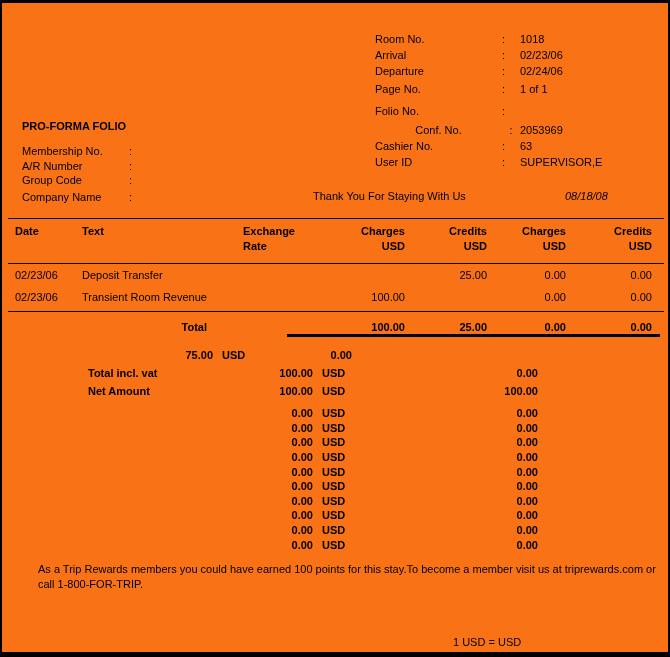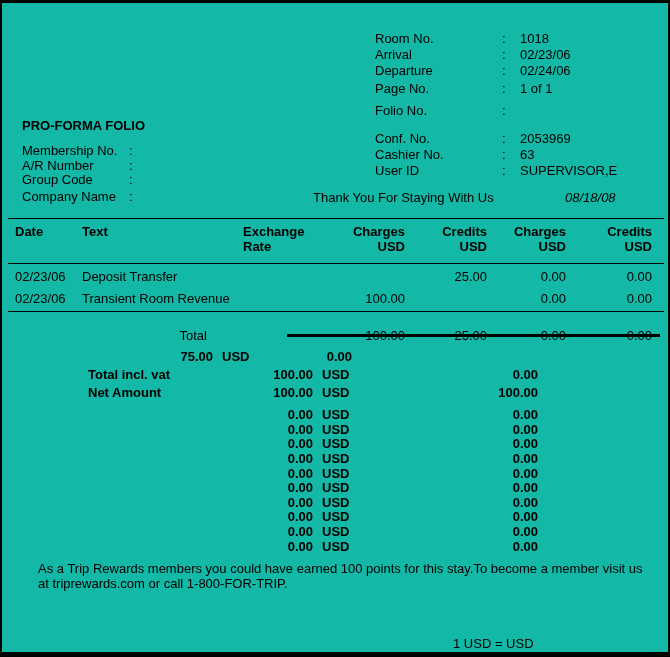--- a/index.html
+++ b/index.html
@@ -1,32 +1,32 @@
 <!DOCTYPE html>
 <html><head>
 <meta charset="utf-8">
 <style>
   html,body{margin:0;padding:0;background:#fff;}
   .page{
-    position:relative;width:670px;height:657px;background:#14b8a6;
+    position:relative;width:670px;height:657px;background:#f97316;
     border-top:3px solid #000;border-bottom:5px solid #000;
     border-left:2px solid #000;border-right:2px solid #000;
     box-sizing:border-box;
     font-family:"Liberation Sans","DejaVu Sans",sans-serif;
-    font-size:13px;color:#000;overflow:hidden;
+    font-size:11px;color:#000;overflow:hidden;
   }
   .abs{position:absolute;}
   
   .guest-info{left:373px;top:28px;width:280px;}
   .info-row{display:flex;line-height:16px;}
   .info-row .lbl{width:127px;}
   .info-row .colon{width:18px;}
   .gi-pageno{margin-top:2px;}
   .gi-foliono{margin-top:6px;}
-  .gi-confno{margin-top:12px;}
+  .gi-confno{margin-top:3px;text-align:center;}
   .gi-userid{}
   
   .folio-info{left:20px;top:116px;width:280px;}
   .folio-title{font-weight:bold;line-height:14px;margin-bottom:11px;}
   .folio-info .info-row{line-height:14.5px;}
   .folio-info .lbl{width:107px;}
   .fi-company{margin-top:2px;}
   .greeting{left:311px;top:187px;}
   .print-date{left:563px;top:187px;font-style:italic;}
   
@@ -35,21 +35,21 @@
   .l2{top:260px;}
   .l3{top:308px;}
   .tgrid{left:6px;display:grid;grid-template-columns:70px 165px 85px 77px 82px 79px 86px;}
   .thead{top:221px;font-weight:bold;line-height:15px;}
   .thead .two{display:flex;flex-direction:column;}
   .num{text-align:right;}
   .c-date{padding-left:7px;}
   .c-text{padding-left:4px;}
   .trow1{top:266px;}
   .trow2{top:288px;}
-  .trow-total{top:325px;font-weight:normal;}
+  .trow-total{top:318px;font-weight:bold;}
   .total-lbl{grid-column:1 / span 2;text-align:right;padding-right:36px;}
   .thick-line{top:331px;left:285px;width:373px;height:3px;background:#000;}
   
   .sgrid{display:grid;grid-template-columns:125px 100px 39px 186px;font-weight:bold;}
   .sgrid .usd{padding-left:9px;}
   .summary{left:86px;top:346px;}
   .summary .sgrid{height:18px;}
   .zeros{left:86px;top:404px;}
   .zeros .sgrid{height:14.65px;}
   

